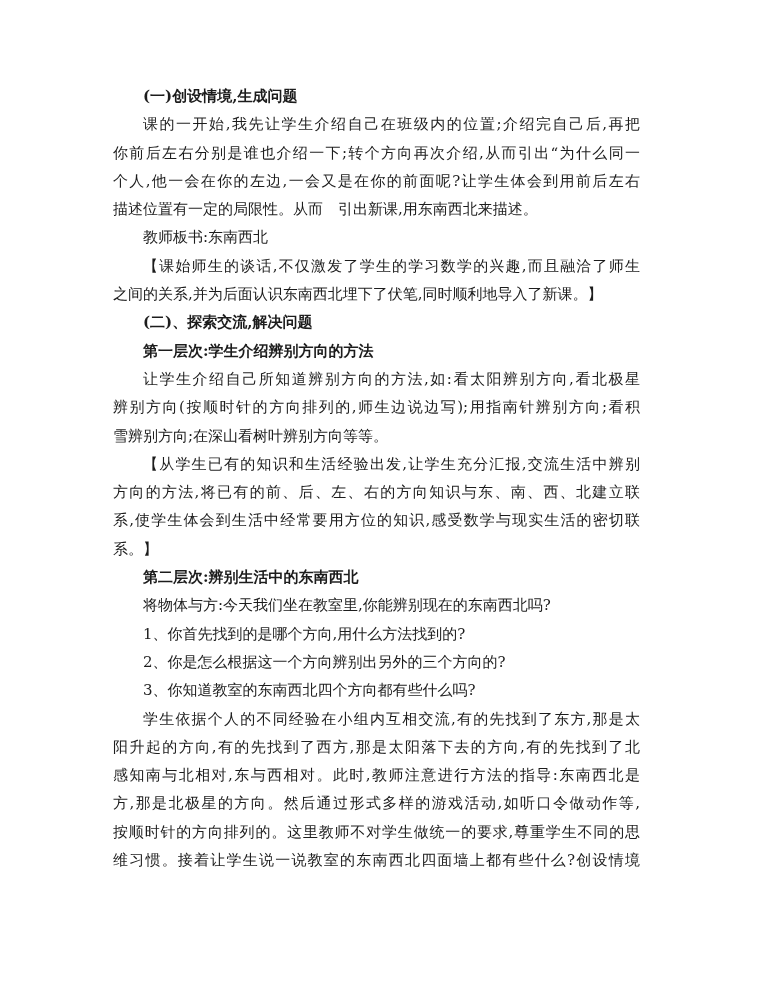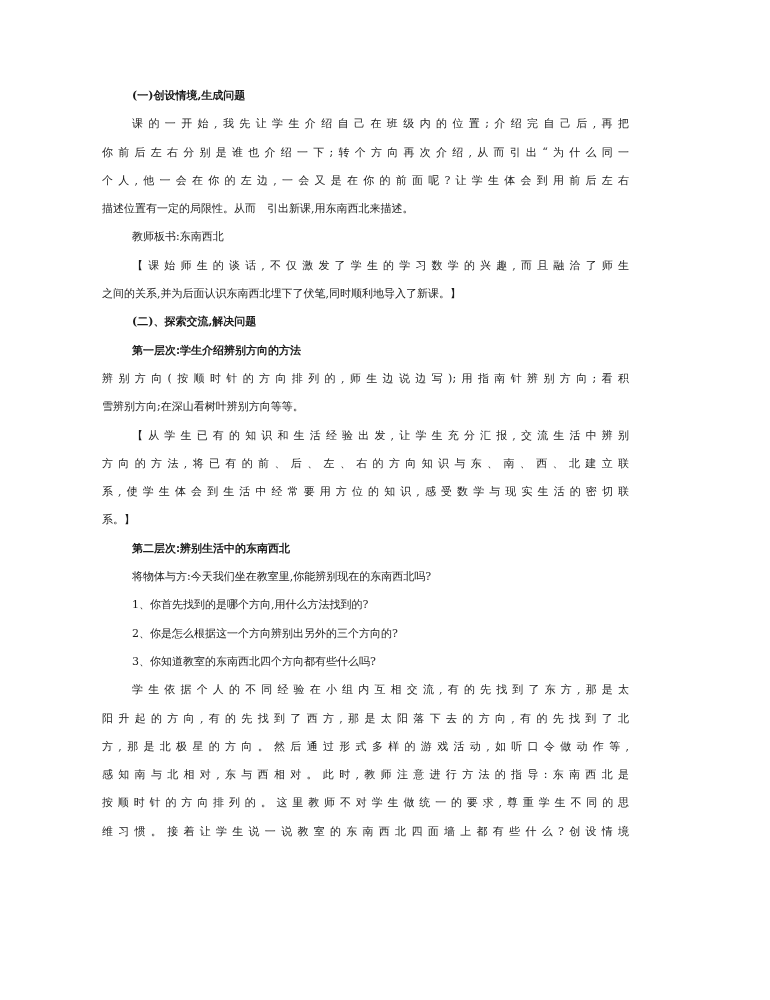--- a/index.html
+++ b/index.html
@@ -10,24 +10,24 @@
   .page {
     position: relative;
     width: 770px;
     height: 1000px;
     background: #ffffff;
     overflow: hidden;
     font-family: "DejaVu Serif", "Liberation Serif", serif;
   }
   .doc {
     position: absolute;
-    left: 102px;
+    left: 113px;
     top: 82px;
     width: 527px;
-    font-size: 11px;
+    font-size: 15px;
     line-height: 28.3px;
     color: #1c1c1c;
     font-weight: 400;
   }
   .line {
     white-space: nowrap;
     text-align: left;
   }
   .line.indent {
     text-indent: 30px;
@@ -49,31 +49,32 @@
       <div class="line bold indent">(一)创设情境,生成问题</div>
       <div class="line indent stretch">课的一开始,我先让学生介绍自己在班级内的位置;介绍完自己后,再把</div>
       <div class="line stretch">你前后左右分别是谁也介绍一下;转个方向再次介绍,从而引出“为什么同一</div>
       <div class="line stretch">个人,他一会在你的左边,一会又是在你的前面呢?让学生体会到用前后左右</div>
       <div class="line">描述位置有一定的局限性。从而　引出新课,用东南西北来描述。</div>
       <div class="line indent">教师板书:东南西北</div>
       <div class="line indent stretch">【课始师生的谈话,不仅激发了学生的学习数学的兴趣,而且融洽了师生</div>
       <div class="line">之间的关系,并为后面认识东南西北埋下了伏笔,同时顺利地导入了新课。】</div>
       <div class="line bold indent">(二)、探索交流,解决问题</div>
       <div class="line bold indent">第一层次:学生介绍辨别方向的方法</div>
+      <div class="line indent stretch">让学生介绍自己所知道辨别方向的方法,如:看太阳辨别方向,看北极星</div>
       <div class="line stretch">辨别方向(按顺时针的方向排列的,师生边说边写);用指南针辨别方向;看积</div>
       <div class="line">雪辨别方向;在深山看树叶辨别方向等等。</div>
       <div class="line indent stretch">【从学生已有的知识和生活经验出发,让学生充分汇报,交流生活中辨别</div>
       <div class="line stretch">方向的方法,将已有的前、后、左、右的方向知识与东、南、西、北建立联</div>
       <div class="line stretch">系,使学生体会到生活中经常要用方位的知识,感受数学与现实生活的密切联</div>
       <div class="line">系。】</div>
       <div class="line bold indent">第二层次:辨别生活中的东南西北</div>
       <div class="line indent">将物体与方:今天我们坐在教室里,你能辨别现在的东南西北吗?</div>
       <div class="line indent">1、你首先找到的是哪个方向,用什么方法找到的?</div>
       <div class="line indent">2、你是怎么根据这一个方向辨别出另外的三个方向的?</div>
       <div class="line indent">3、你知道教室的东南西北四个方向都有些什么吗?</div>
       <div class="line indent stretch">学生依据个人的不同经验在小组内互相交流,有的先找到了东方,那是太</div>
       <div class="line stretch">阳升起的方向,有的先找到了西方,那是太阳落下去的方向,有的先找到了北</div>
+      <div class="line stretch">感知南与北相对,东与西相对。此时,教师注意进行方法的指导:东南西北是</div>
       <div class="line stretch">方,那是北极星的方向。然后通过形式多样的游戏活动,如听口令做动作等,</div>
-      <div class="line stretch">感知南与北相对,东与西相对。此时,教师注意进行方法的指导:东南西北是</div>
       <div class="line stretch">按顺时针的方向排列的。这里教师不对学生做统一的要求,尊重学生不同的思</div>
       <div class="line stretch">维习惯。接着让学生说一说教室的东南西北四面墙上都有些什么?创设情境</div>
     </div>
 </div>
 
 </body></html>

